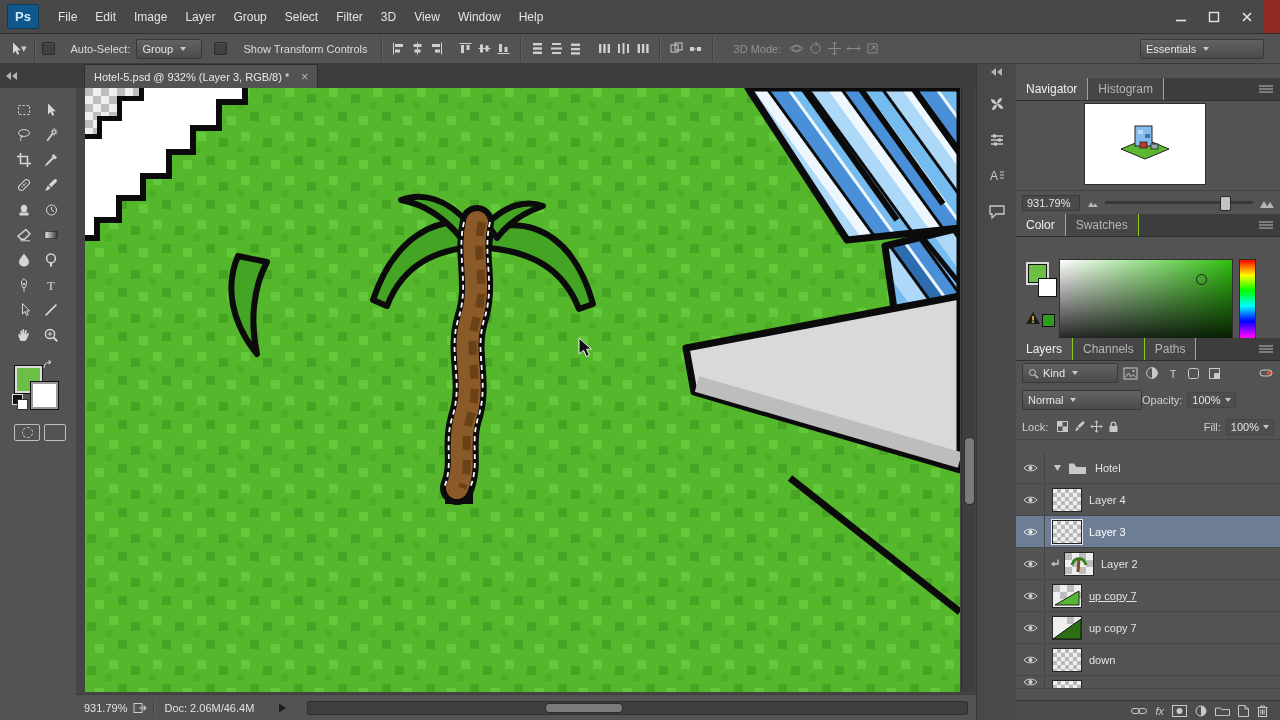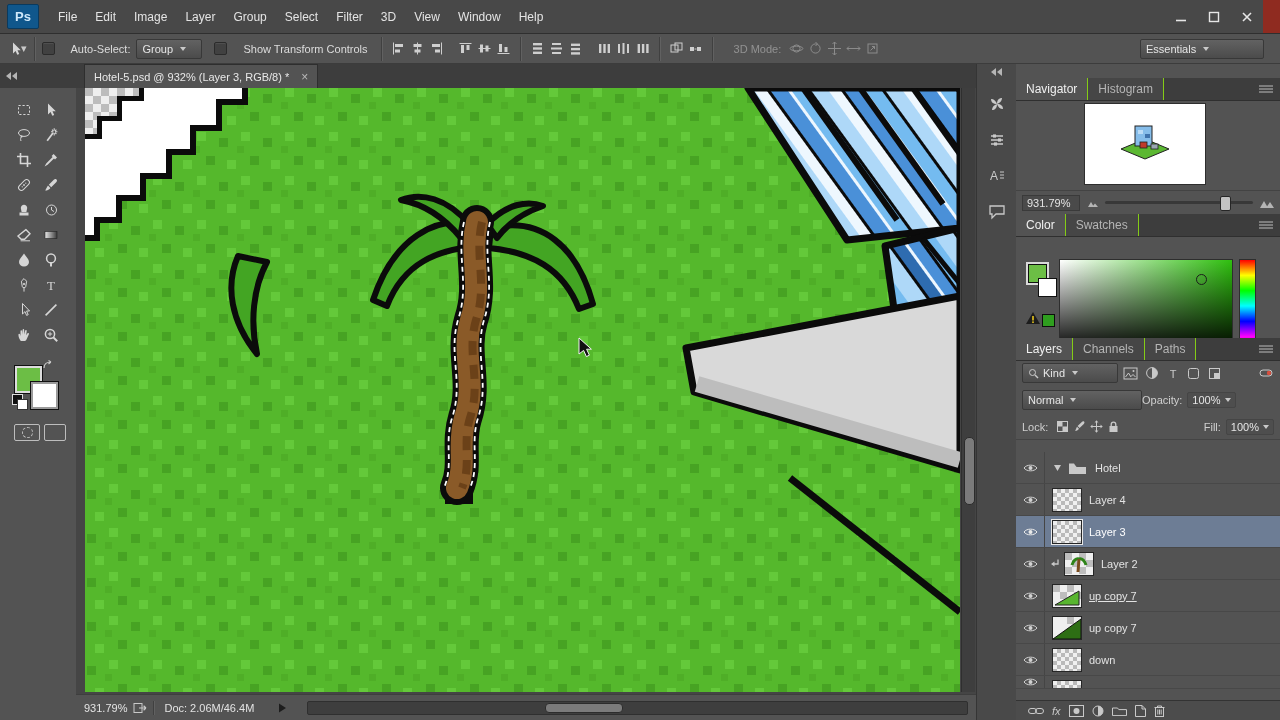--- a/index.html
+++ b/index.html
@@ -102,21 +102,21 @@
   .lrowwrap{position:absolute;left:0;width:264px}
   .lrow{height:31px;display:flex;align-items:center;border-bottom:1px solid #484848;background:#535353}
   .lrow.sel{background:var(--c-accent_selection)}
   .eyebox{width:28px;height:31px;flex:none;display:flex;align-items:center;justify-content:center;border-right:1px solid #454545}
   .lthumb{width:28px;height:22px;flex:none;margin:0 8px 0 8px;box-shadow:0 0 0 1px #262626}
   .lthumb.selth{box-shadow:0 0 0 1px #262626,0 0 0 2px #e8e8e8}
   .lname{color:#e3e3e3;white-space:nowrap}
   .lname.und{text-decoration:underline}
   .clip{width:14px;flex:none;margin-left:4px}
   #layersbottom{position:absolute;left:0;top:636px;width:264px;height:20px;background:#4c4c4c;border-top:1px solid #333;
-                display:flex;align-items:center;gap:8px;padding:0 12px;box-sizing:border-box}
+                display:flex;align-items:center;justify-content:flex-end;gap:8px;padding:0 12px;box-sizing:border-box}
   .valbox{display:flex;align-items:center;gap:4px;border:1px solid #454545;background:#4e4e4e;border-radius:2px;padding:1px 4px;color:#e5e5e5}
   .valbox .arr{width:0;height:0;border-left:3.5px solid transparent;border-right:3.5px solid transparent;border-top:4px solid #c9c9c9}
   .rowlabel{color:#cfcfcf}
   .lockicon{width:17px;height:17px;display:flex;align-items:center;justify-content:center}
 </style>
 </head>
 <body>
 
 <div id="menubar" class="abs">
   <div id="pslogo">Ps</div>

